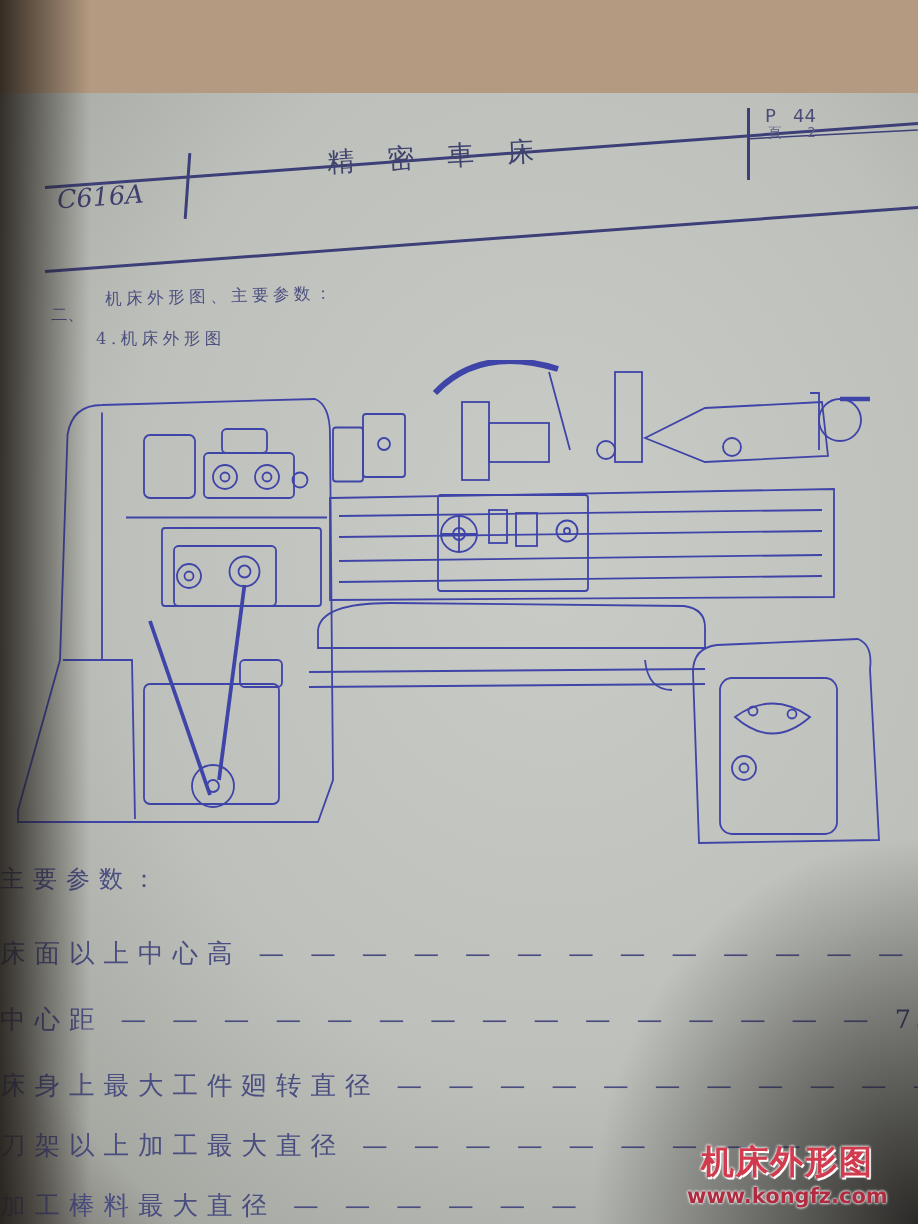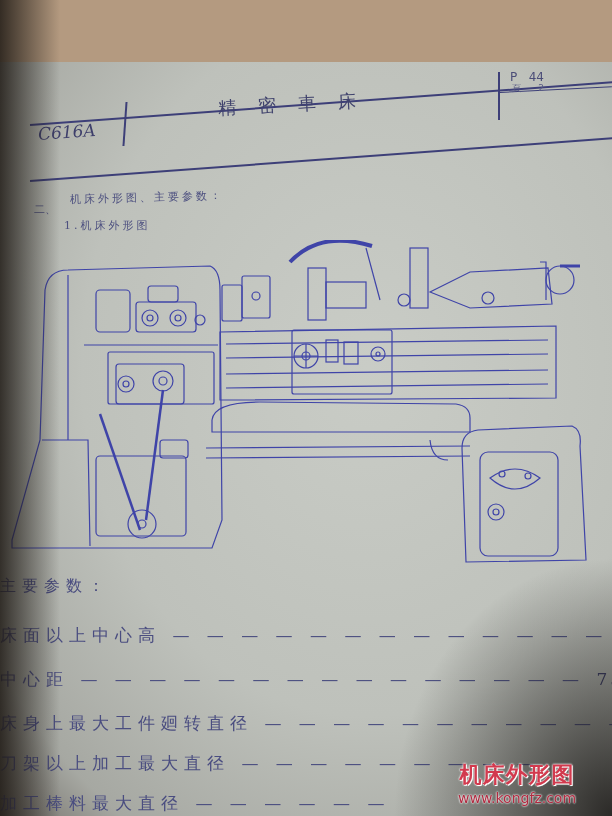--- a/index.html
+++ b/index.html
@@ -62,21 +62,21 @@
   .val { color: #3a3c66; letter-spacing: 3px; }
   .watermark {
     position: absolute; left: 458px; top: 760px; text-align: center;
   }
   .wm-cn {
     font-size: 22px; font-weight: bold; color: #d23a4e; letter-spacing: 1px;
     text-shadow: 0 0 2px #fff, 0 0 2px #fff, 1px 1px 0 #fff;
     font-family: "DejaVu Sans", sans-serif;
   }
   .wm-url {
-    font-size: 14px; font-weight: normal; color: #b02a40;
+    font-size: 14px; font-weight: bold; color: #b02a40;
     text-shadow: 0 0 2px #fff, 0 0 2px #fff;
     font-family: "DejaVu Sans", sans-serif;
   }
 </style>
 </head>
 <body>
 
 <div class="page">
 
   <div class="header-band"></div>
@@ -92,21 +92,21 @@
     <span>P</span>
     &nbsp;&nbsp;<span>44</span>
   </div>
   <div class="meta-bot">
     <span>頁</span>
     &nbsp;&nbsp;&nbsp;&nbsp;&nbsp;<span>2</span>
   </div>
 
   <div class="section-num">二、</div>
   <div class="section-head">机床外形图、主要参数：</div>
-  <div class="sub-head">1.机床外形图</div>
+  <div class="sub-head">4.机床外形图</div>
 
   <svg class="drawing" viewBox="0 240 612 330" fill="none" stroke="#3f44a8" stroke-width="1.2">
 
     <path d="M12 540 L40 440 L45 290 Q48 270 68 270 L210 266 Q220 270 220 290 L222 520 L212 548 L12 548 Z"></path>
     <path d="M42 440 L88 440 L90 546"></path>
     <path d="M68 275 L68 440"></path>
 
     <rect x="96" y="290" width="34" height="42" rx="4"></rect>
     <rect x="148" y="286" width="30" height="16" rx="3"></rect>
     <rect x="136" y="302" width="60" height="30" rx="3"></rect>

